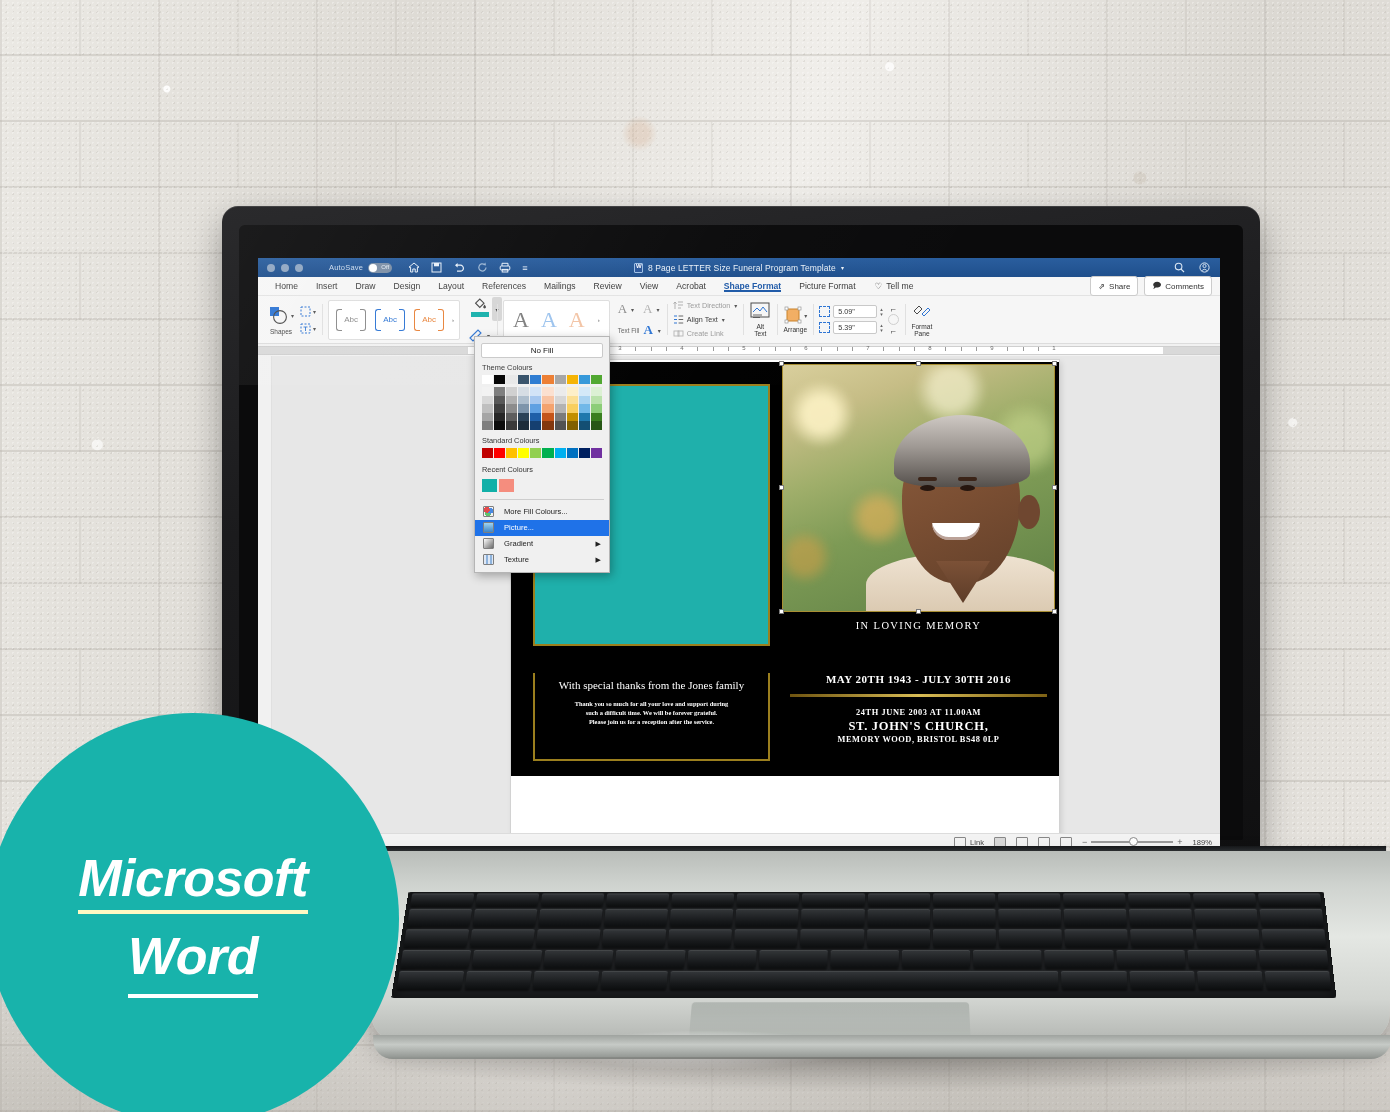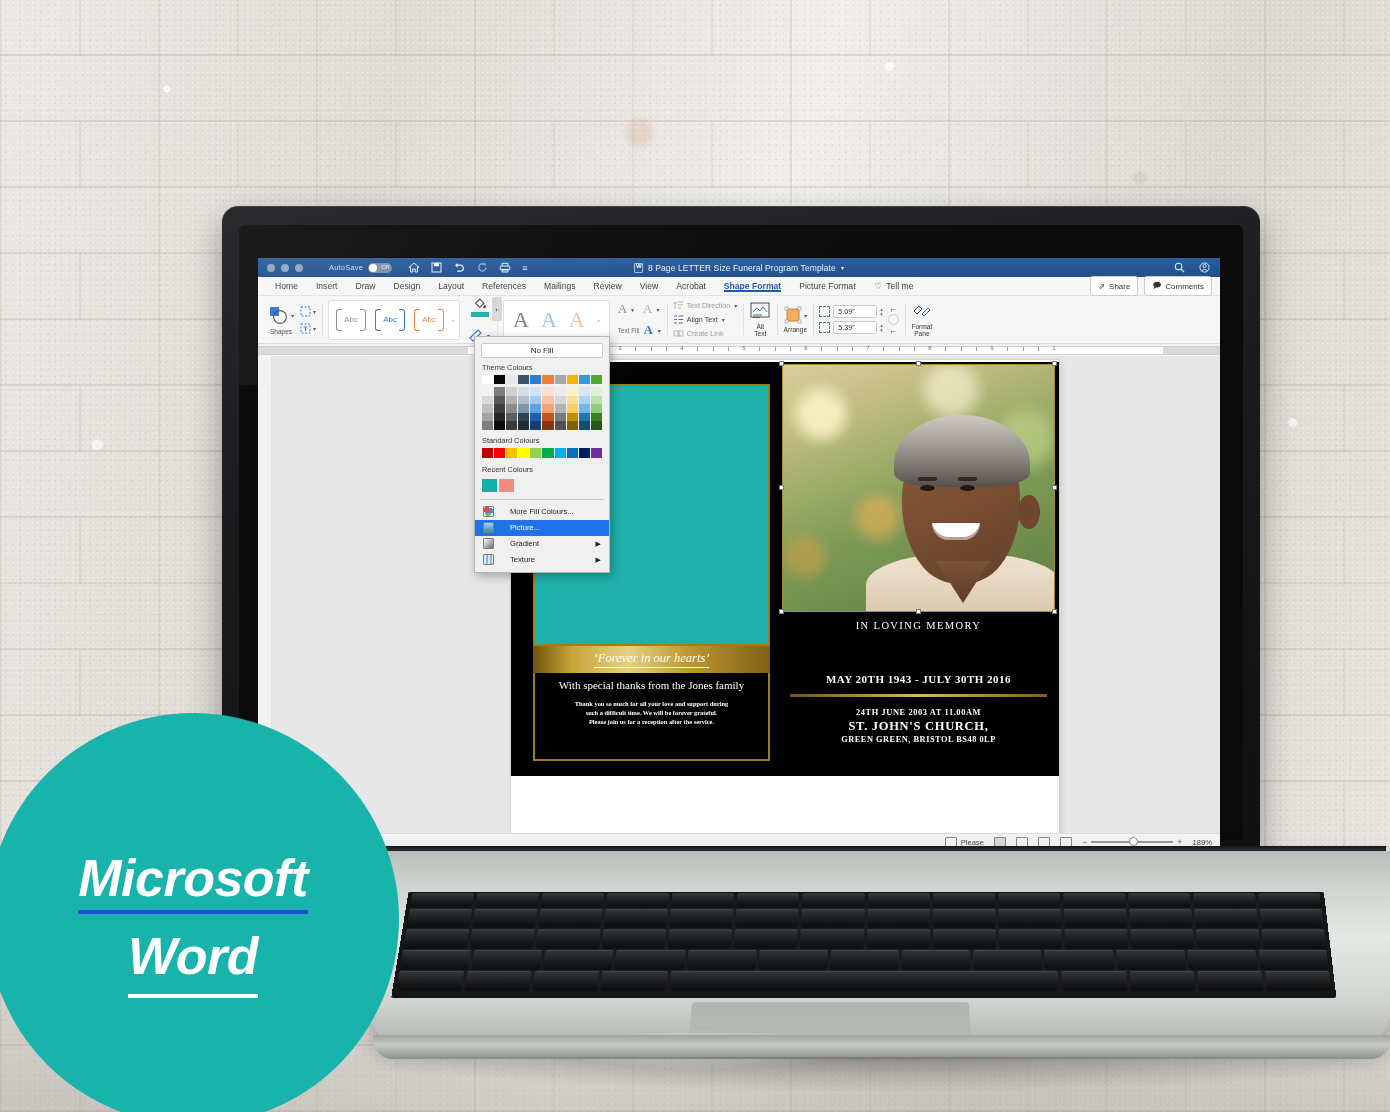--- a/index.html
+++ b/index.html
@@ -399,42 +399,42 @@
   .swatch-grid{ padding:0 7px; }
   .sw-row{ display:flex; gap:1px; }
   .sw{ width:12.4px; height:9px; display:block; }
   .sw-row.tint .sw{ height:8.6px; }
   .std-grid{ padding:0 7px; }
   .std-grid .sw{ height:10px; }
   .recent{ padding:2px 7px 0; display:flex; gap:2px; }
   .recent .sw{ width:15px;height:13px; }
   .sep{ height:1px; background:#cdcdcd; margin:7px 5px 4px; }
   .mi{
-    display:flex; align-items:center; gap:16px; padding:2.5px 8px; position:relative;
+    display:flex; align-items:center; gap:10px; padding:2.5px 8px; position:relative;
   }
   .mi.sel{ background:#1f72e8; color:#fff; }
   .mi .arrow{ position:absolute; right:8px; font-size:7px; }
   .mi-ico{ width:11px;height:11px; border:1px solid #7f7f7f; border-radius:1px; background:#e8e8e8; flex:none; }
   .mi-ico.pic{ background:linear-gradient(to bottom,#9fd3f0,#3f86c6); }
   .mi-ico.grad{ background:linear-gradient(135deg,#ffffff,#6b6b6b); }
   .mi-ico.tex{ background:repeating-linear-gradient(90deg,#dfe8f5 0 2px,#8fb4dd 2px 4px); }
   .mi-ico.more{ background:radial-gradient(circle at 30% 30%,#e24a4a 0 3px,transparent 3px),
                            radial-gradient(circle at 70% 40%,#4a8ae2 0 3px,transparent 3px),
                            radial-gradient(circle at 45% 72%,#5ec46a 0 3px,transparent 3px), #f2f2f2; }
 
   
   .tealcircle{
     position:absolute; left:-13px; top:713px; width:412px; height:412px;
     background:#18b3ab; border-radius:50%;
     display:flex; flex-direction:column; align-items:center; justify-content:center;
     z-index:80; color:#fff; text-align:center;
   }
   .tc-line{ font-size:48px; font-weight:bold; line-height:1.08; letter-spacing:-.5px; }
   .tc-line.ital{ font-style:italic; font-weight:bold; font-size:52px;
-    border-bottom:4px solid #1d4ed8; display:inline-block; padding-bottom:2px; margin-top:10px; line-height:1.1;}
+    border-bottom:4px solid #fef9c3; display:inline-block; padding-bottom:2px; margin-top:10px; line-height:1.1;}
   .tc-line.ital2{ font-style:italic; font-weight:bold; font-size:52px;
     border-bottom:4px solid #fff; display:inline-block; padding-bottom:9px; margin-top:14px; line-height:1.1;}
 </style>
 </head>
 <body>
 
 <div class="bg-wall"></div>
 <div class="bg-mortar"></div>
 <div class="bg-mortar2"></div>
 <div class="bg-noise"></div>
@@ -779,26 +779,23 @@
             <i style="left:405px;top:249px"></i>
             <i style="left:541px;top:249px"></i>
         </div>
 
         <div class="memory-band">IN LOVING MEMORY</div>
         <div class="dates-band">MAY 20TH 1943 - JULY 30TH 2016</div>
         <div class="thin-gold"></div>
         <div class="service">
           <div class="l1">24TH JUNE 2003 AT 11.00AM</div>
           <div class="l2">ST. JOHN'S CHURCH,</div>
-          <div class="l3">GREEN GREEN, BRISTOL BS48 0LP</div>
-        </div>
-
-        <div class="quote-band">
-          <span>‘Forever in our hearts’</span>
-        </div>
+          <div class="l3">MEMORY WOOD, BRISTOL BS48 0LP</div>
+        </div>
+
         <div class="thanks">
           <div class="t1">With special thanks from the Jones family</div>
           <div class="t2">
             <span>Thank you so much for all your love and support during</span><br>
             <span>such a difficult time. We will be forever grateful.</span><br>
             <span>Please join us for a reception after the service.</span>
           </div>
         </div>
 
         <div class="bottom-black"></div>
@@ -928,21 +925,21 @@
         <span>Texture</span>
         <span class="arrow">▶</span>
       </div>
     </div>
 
     <div class="statusbar">
       <span>English (United Kingdom)</span>
       <div class="sb-right">
         <span style="display:flex;align-items:center;gap:4px">
           <span class="sb-ico"></span>
-          <span>Please</span>
+          <span>Link</span>
         </span>
         <span class="sb-ico sel"></span>
         <span class="sb-ico"></span>
         <span class="sb-ico"></span>
         <span class="sb-ico"></span>
         <span class="zoomslider">
           <span style="font-size:9px;color:#666">−</span>
           <span class="zbar">
               <span class="zknob"></span>
             </span>

